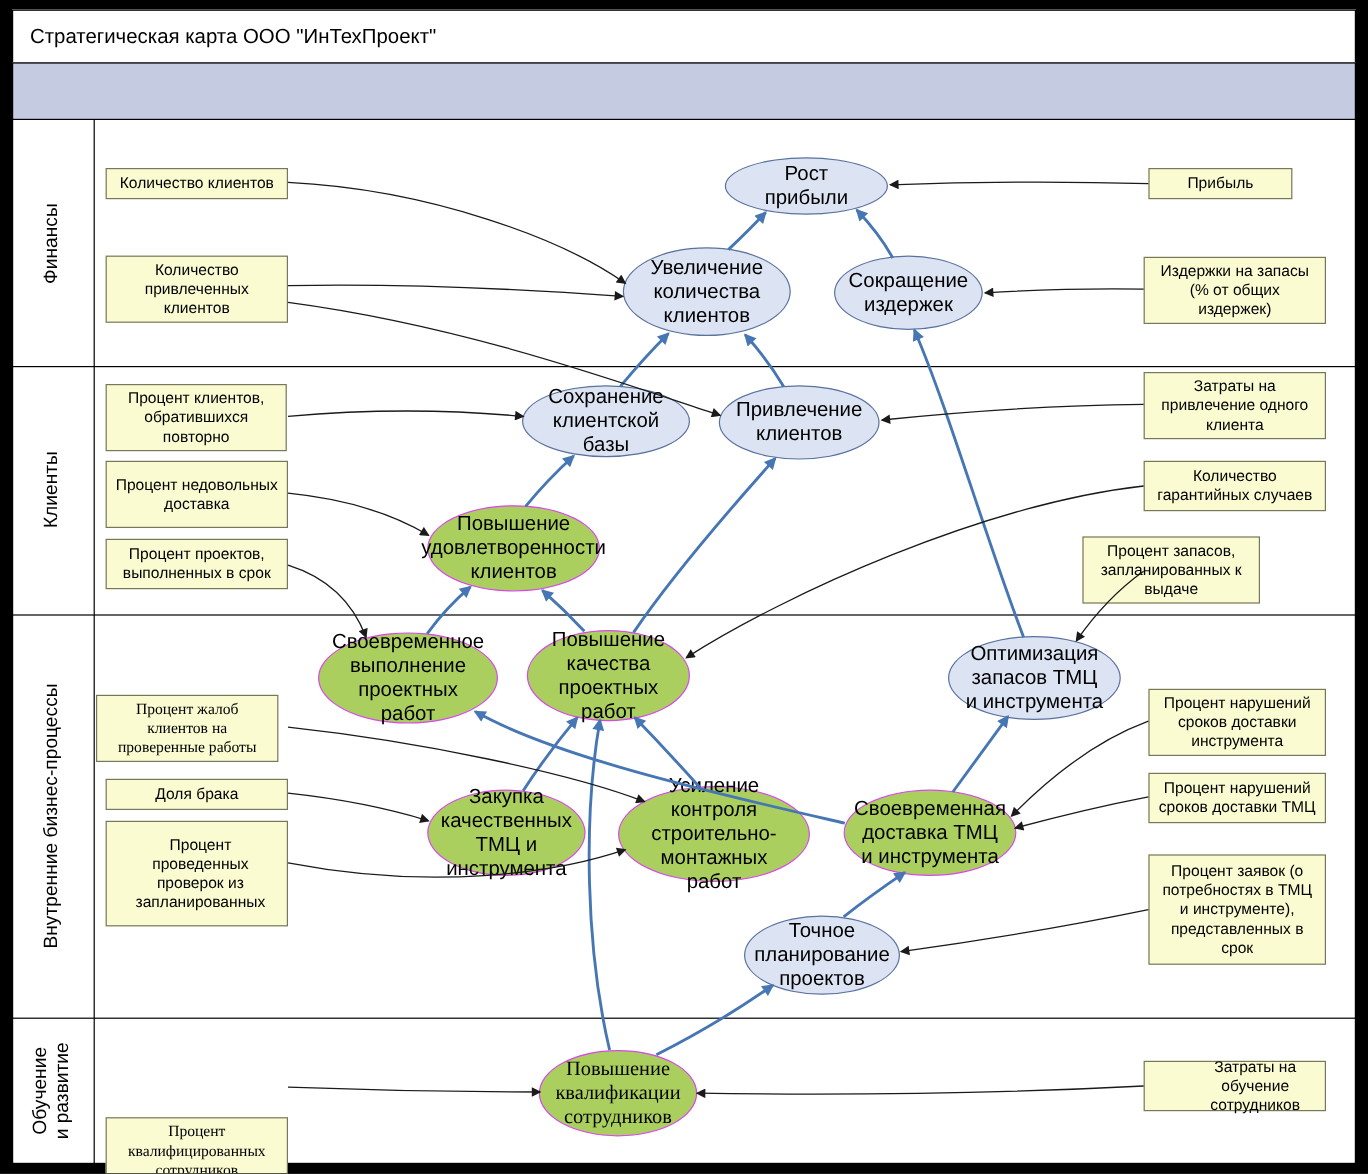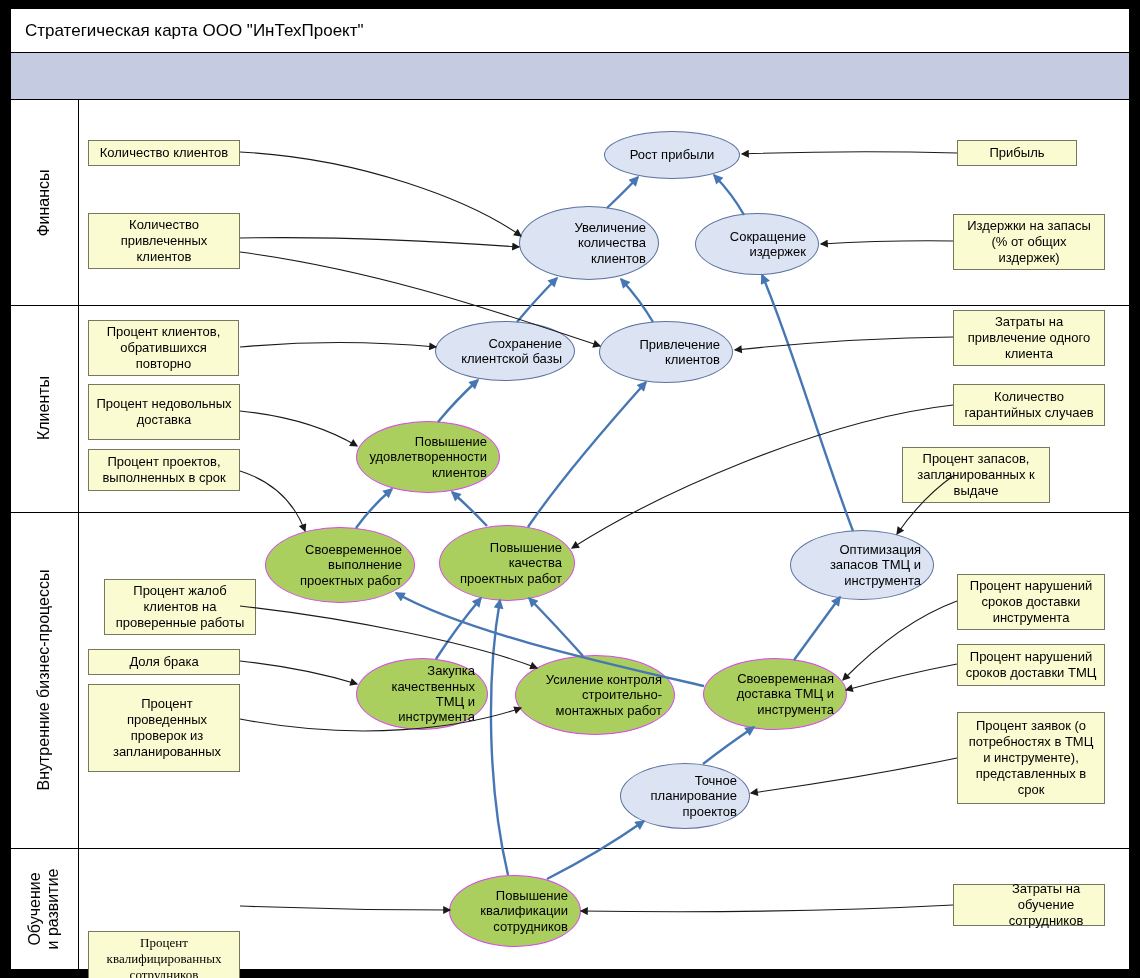--- a/index.html
+++ b/index.html
@@ -4,21 +4,21 @@
 <style>
   * { margin:0; padding:0; box-sizing:border-box; }
   html,body { background:#000; font-family:"Liberation Sans", sans-serif; color:#000; }
   .board { position:relative; width:1140px; height:978px; background:#000; overflow:hidden; }
   .sheet { position:absolute; left:10px; top:8px; width:1120px; height:962px; background:#fff; border:1px solid #000; }
   .titlebar { position:absolute; left:10px; top:8px; width:1120px; height:45px; background:#fff; border:1px solid #000; display:flex; align-items:center; padding-left:14px; font-size:17px; z-index:1; }
   .band { position:absolute; left:10px; top:52px; width:1120px; height:48px; background:var(--band,#c5cce2); border:1px solid #000; z-index:1; }
   .hline { position:absolute; left:10px; width:1120px; height:1px; background:#000; z-index:1; }
   .vline { position:absolute; left:78px; top:100px; width:1px; height:870px; background:#000; z-index:1; }
   .persp-label { position:absolute; transform:translate(-50%,-50%) rotate(-90deg); font-size:16px; line-height:1.15; text-align:center; white-space:pre-line; z-index:1; }
-  .node { position:absolute; border-radius:50%; display:flex; align-items:center; justify-content:center; text-align:right; font-size:13px; line-height:1.18; padding:4px 12px; z-index:2; }
+  .node { position:absolute; border-radius:50%; display:flex; align-items:center; justify-content:center; text-align:center; font-size:17px; line-height:1.18; padding:4px 12px; z-index:2; }
   .node.blue  { background:var(--goal-blue,#dce3f2);  border:1px solid #5a729e; }
   .node.green { background:var(--goal-green,#abcf5e); border:1px solid #d946ef; }
   .kpi { position:absolute; background:var(--kpi-yellow,#fbfbd2); border:1px solid #77775e; display:flex; align-items:center; justify-content:center; text-align:center; font-size:13px; line-height:1.22; padding:2px 6px; z-index:2; }
   svg.edges { position:absolute; left:0; top:0; width:1140px; height:978px; z-index:3; pointer-events:none; }
   .edge-goal   { fill:none; stroke:var(--arrow-blue,#4677b4); stroke-width:2.4px; }
   .edge-metric { fill:none; stroke:var(--arrow-black,#1a1a1a); stroke-width:1.1px; }
 </style>
 </head>
 <body>
 
@@ -96,29 +96,29 @@
       <div class="node blue" style="left: 435px; top: 321px; width: 140px; height: 60px;">Сохранение клиентской базы</div>
       <div class="node blue" style="left: 599px; top: 321px; width: 134px; height: 62px;">Привлечение клиентов</div>
       <div class="node green" style="left: 356px; top: 421px; width: 144px; height: 72px;">Повышение удовлетворенности клиентов</div>
       <div class="node green" style="left: 265px; top: 527px; width: 150px; height: 76px;">Своевременное выполнение проектных работ</div>
       <div class="node green" style="left: 439px; top: 525px; width: 136px; height: 76px;">Повышение качества проектных работ</div>
       <div class="node blue" style="left: 790px; top: 530px; width: 144px; height: 70px;">Оптимизация запасов ТМЦ и инструмента</div>
       <div class="node green" style="left: 356px; top: 658px; width: 132px; height: 72px;">Закупка качественных ТМЦ и инструмента</div>
       <div class="node green" style="left: 515px; top: 655px; width: 160px; height: 80px;">Усиление контроля строительно-монтажных работ</div>
       <div class="node green" style="left: 703px; top: 658px; width: 144px; height: 72px;">Своевременная доставка ТМЦ и инструмента</div>
       <div class="node blue" style="left: 620px; top: 763px; width: 130px; height: 66px;">Точное планирование проектов</div>
-      <div class="node green" style="left: 449px; top: 875px; width: 132px; height: 72px;">Повышение квалификации сотрудников</div>
+      <div class="node green" style="left: 449px; top: 875px; width: 132px; height: 72px; font-family: Liberation Serif, serif;">Повышение квалификации сотрудников</div>
     </div>
   <div id="kpi-layer">
       <div class="kpi" style="left: 88px; top: 140px; width: 152px; height: 26px;">Количество клиентов</div>
       <div class="kpi" style="left: 88px; top: 213px; width: 152px; height: 56px;">Количество привлеченных клиентов</div>
       <div class="kpi" style="left: 88px; top: 320px; width: 151px; height: 56px;">Процент клиентов, обратившихся повторно</div>
       <div class="kpi" style="left: 88px; top: 384px; width: 152px; height: 56px;">Процент недовольных доставка</div>
       <div class="kpi" style="left: 88px; top: 449px; width: 152px; height: 42px;">Процент проектов, выполненных в срок</div>
-      <div class="kpi" style="left: 104px; top: 579px; width: 152px; height: 56px;">Процент жалоб клиентов на проверенные работы</div>
+      <div class="kpi" style="left: 80px; top: 579px; width: 152px; height: 56px; font-family: Liberation Serif, serif;">Процент жалоб клиентов на проверенные работы</div>
       <div class="kpi" style="left: 88px; top: 649px; width: 152px; height: 26px;">Доля брака</div>
       <div class="kpi" style="left: 88px; top: 684px; width: 152px; height: 88px; padding-left: 12px;">Процент проведенных проверок из запланированных</div>
       <div class="kpi" style="left: 88px; top: 931px; width: 152px; height: 56px; font-family: Liberation Serif, serif;">Процент квалифицированных сотрудников</div>
       <div class="kpi" style="left: 957px; top: 140px; width: 120px; height: 26px;">Прибыль</div>
       <div class="kpi" style="left: 953px; top: 214px; width: 152px; height: 56px;">Издержки на запасы (% от общих издержек)</div>
       <div class="kpi" style="left: 953px; top: 310px; width: 152px; height: 56px;">Затраты на привлечение одного клиента</div>
       <div class="kpi" style="left: 953px; top: 384px; width: 152px; height: 42px;">Количество гарантийных случаев</div>
       <div class="kpi" style="left: 902px; top: 447px; width: 148px; height: 56px;">Процент запасов, запланированных к выдаче</div>
       <div class="kpi" style="left: 957px; top: 574px; width: 148px; height: 56px;">Процент нарушений сроков доставки инструмента</div>
       <div class="kpi" style="left: 957px; top: 644px; width: 148px; height: 42px;">Процент нарушений сроков доставки ТМЦ</div>

